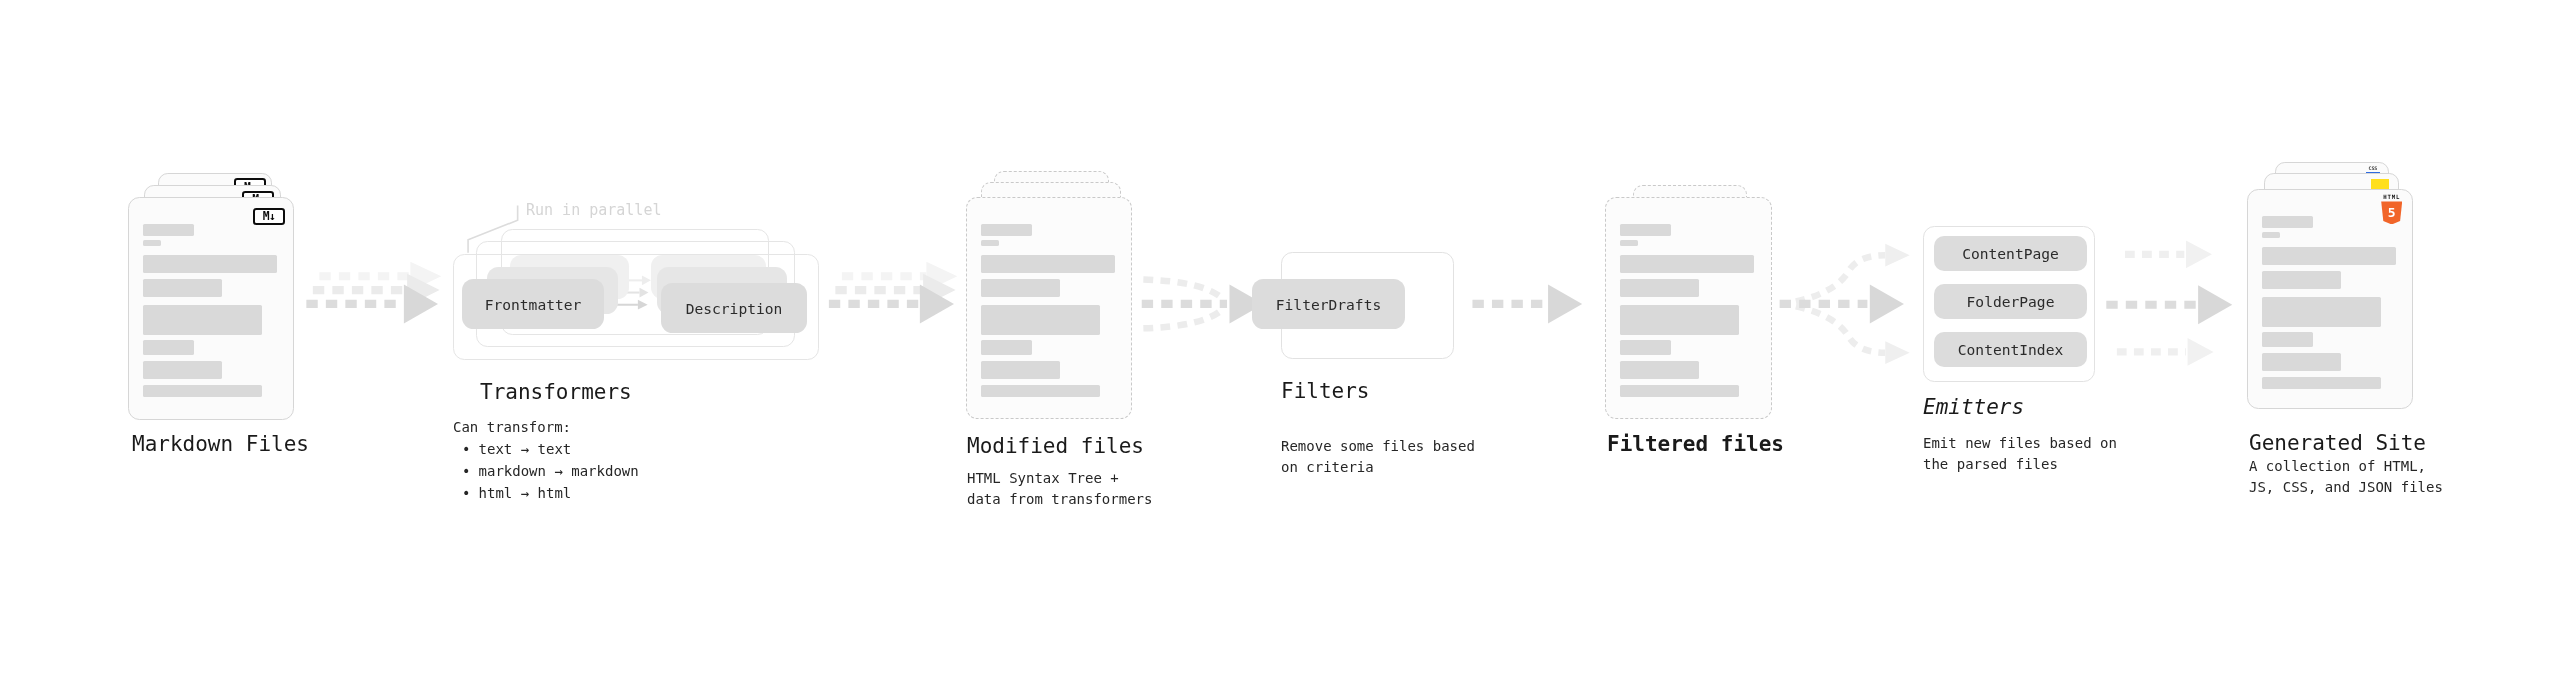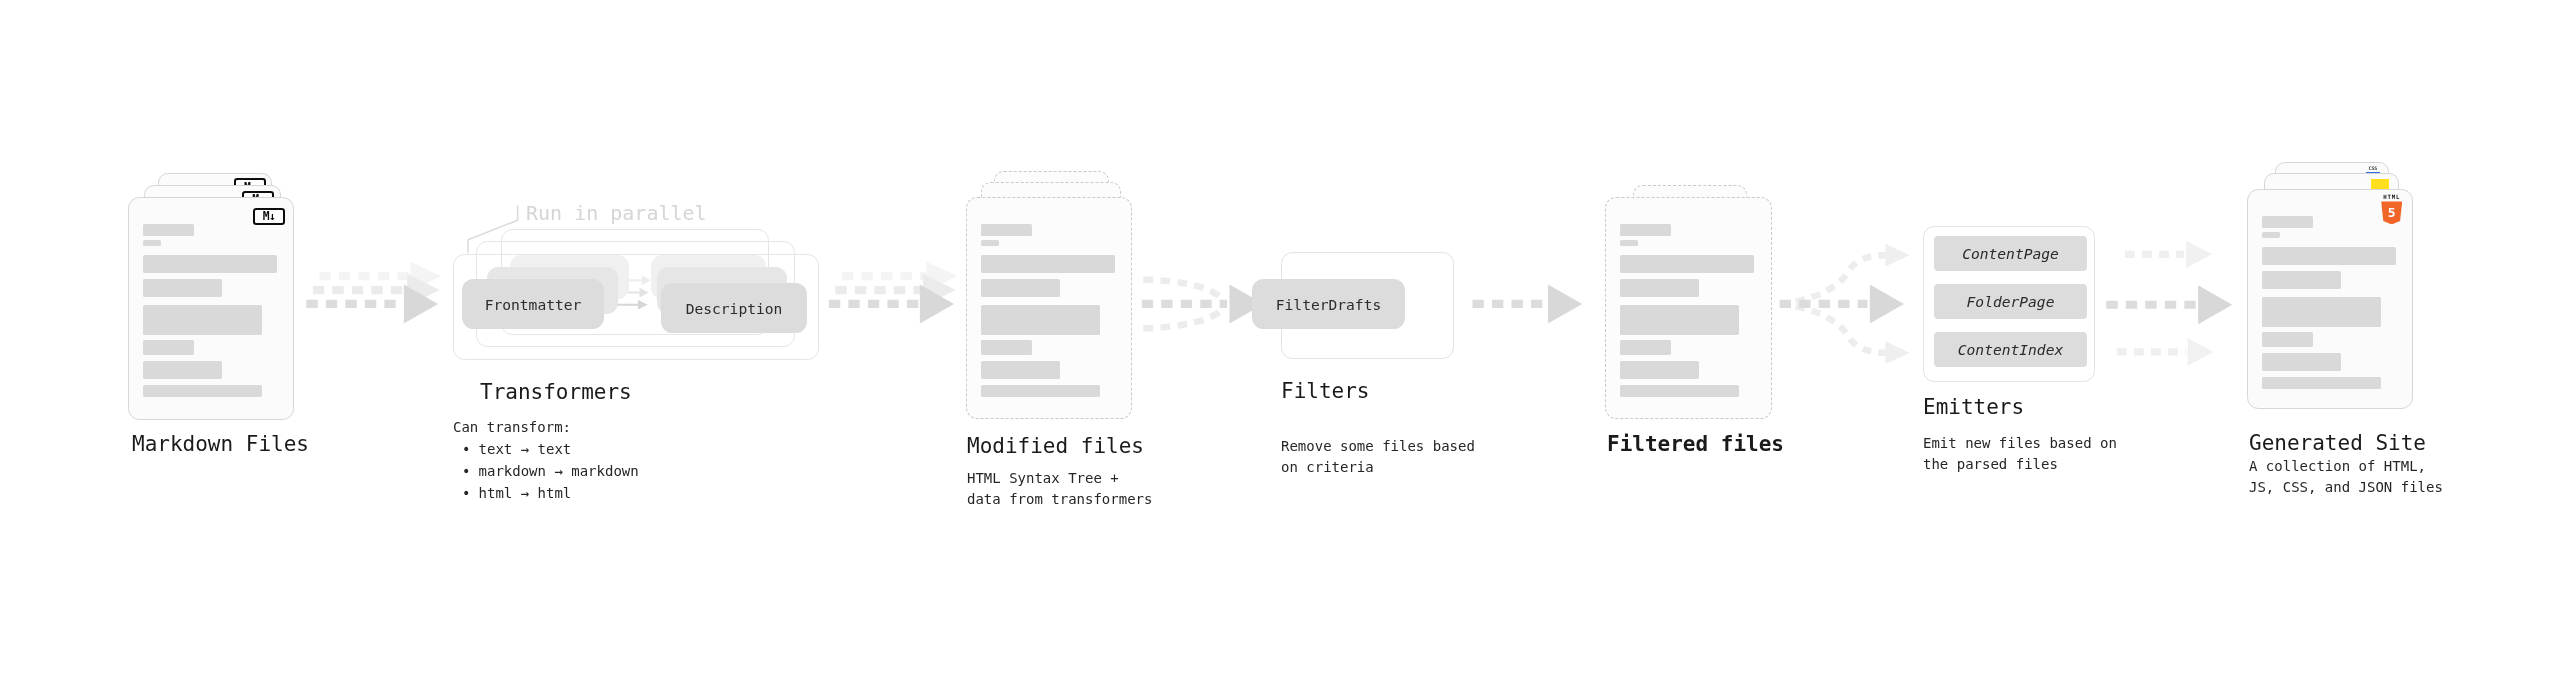--- a/index.html
+++ b/index.html
@@ -23,31 +23,31 @@
   .b6{top:142px;width:51px;height:15.4px}
   .b7{top:163px;width:79px;height:18px}
   .b8{top:187px;width:119px;height:12.2px}
 
   
   .toutline{position:absolute;border:1.6px solid #e5e5e5;border-radius:11.4px;background:transparent;box-sizing:border-box;}
   .pill{position:absolute;background:#dcdcdc;border-radius:11.4px;display:flex;align-items:center;justify-content:center;
         font-size:14.6px;color:#2b2b2b;white-space:nowrap;}
   .pill.g1{background:#e6e6e6;}
   .pill.g2{background:#f0f0f0;}
-  .pill.sm{border-radius:4px;font-style:italic;}
+  .pill.sm{border-radius:10px;}
 
   
   .box{position:absolute;background:#ffffff;border:1.6px solid #e2e2e2;border-radius:11.4px;box-sizing:border-box;}
 
   
   .gtitle{position:absolute;font-size:21px;color:#1a1a1a;white-space:nowrap;}
   .gdesc{position:absolute;font-size:14px;line-height:21px;color:#262626;white-space:nowrap;}
   .bl{padding-left:9px;}
   .blt{margin-right:8.1px;}
-  .annot{position:absolute;font-size:20px;color:#d5d5d5;white-space:nowrap;}
+  .annot{position:absolute;font-size:15px;color:#d5d5d5;white-space:nowrap;}
 
   
   .mdbadge{position:absolute;width:32px;height:17px;background:#ffffff;border:2.4px solid #0c0c0c;border-radius:3.3px;
            display:flex;align-items:center;justify-content:center;font-weight:bold;font-size:11.4px;
            letter-spacing:-0.8px;color:#0c0c0c;box-sizing:border-box;}
   .html5{position:absolute;width:21px;text-align:center;}
   .html5 .t{font-size:5.7px;font-weight:bold;letter-spacing:0.8px;color:#141414;line-height:6.5px;}
   .html5 .shield{width:21px;height:23px;background:#f16529;clip-path:polygon(0 0,100% 0,90% 85%,50% 100%,10% 85%);
                  display:flex;align-items:center;justify-content:center;color:#ffffff;font-size:13px;font-weight:bold;margin-top:0.8px;}
   .cssbadge{position:absolute;width:14px;text-align:center;}
@@ -216,21 +216,21 @@
       <div class="bar b8"></div>
     </div>
     <div class="gtitle" style="left:1607px;top:432px;font-weight:bold;">Filtered files</div>
   </div>
 
   <div>
     <div class="box" style="left:1923px;top:226px;width:172px;height:156px;"></div>
     <div class="pill sm" style="left:1934px;top:236px;width:153px;height:35px;">ContentPage</div>
     <div class="pill sm" style="left:1934px;top:284px;width:153px;height:35px;">FolderPage</div>
     <div class="pill sm" style="left:1934px;top:332px;width:153px;height:35px;">ContentIndex</div>
-    <div class="gtitle" style="left:1923px;top:395px;">Emitters</div>
+    <div class="gtitle" style="left:1923px;top:395px;font-style:italic;">Emitters</div>
     <div class="gdesc" style="left:1923px;top:433px;">
       <div>Emit new files based on</div>
       <div>the parsed files</div>
     </div>
   </div>
 
   <div>
     <div class="backcard" style="left:2275px;top:162px;width:114px;height:46px;">
       <div class="cssbadge" style="right:8.1px;top:3.3px;">
         <div class="t">CSS</div>

